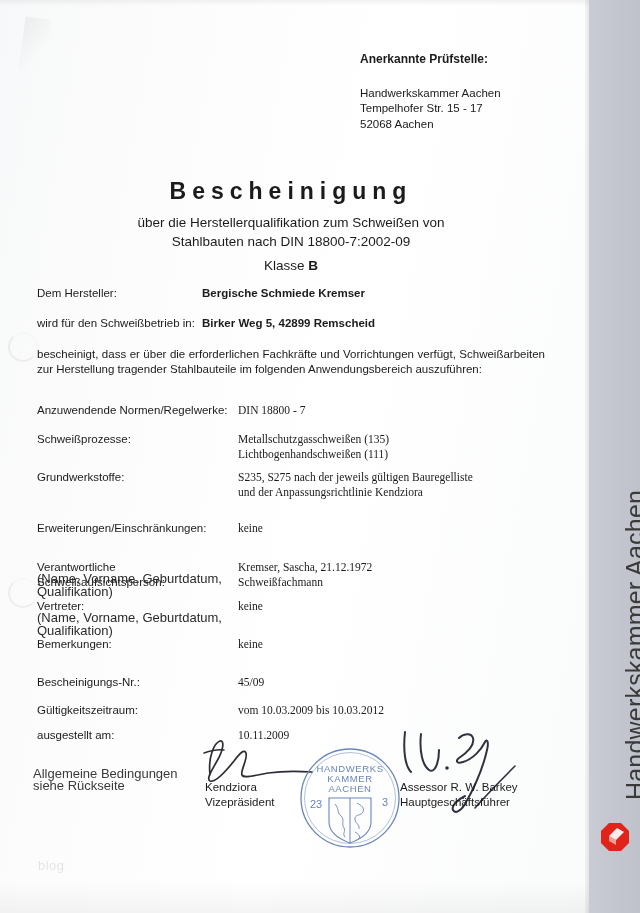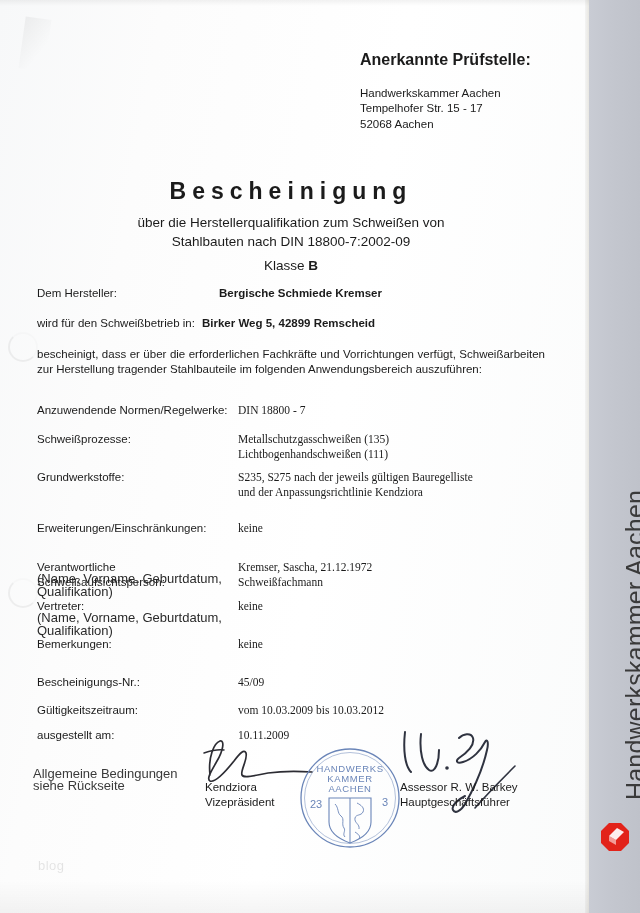--- a/index.html
+++ b/index.html
@@ -86,21 +86,21 @@
     width: 30px; height: 30px;
   }
 
   
   .hdr {
     position: absolute;
     left: 360px; top: 52px;
     font-size: 11.5px;
     line-height: 15.5px;
   }
-  .hdr .t { font-weight: bold; font-size: 16px; margin-bottom: 18px; }
+  .hdr .t { font-weight: bold; font-size: 12px; margin-bottom: 18px; }
   .hdr .l { white-space: nowrap; }
 
   
   .title-wrap {
     position: absolute;
     left: 37px; top: 178px;
     width: 508px;
     text-align: center;
   }
   .title-main {
@@ -122,21 +122,21 @@
   
   .mfr-row {
     position: absolute;
     font-size: 11.5px;
     white-space: nowrap;
   }
   .mfr-row .lbl { display: inline-block; }
   .mfr-row .val { font-weight: bold; }
 
   #mfr1 { left: 37px; top: 287px; }
-  #mfr1 .lbl { width: 182px; }
+  #mfr1 .lbl { width: 165px; }
   #mfr2 { left: 37px; top: 317px; }
   #mfr2 .lbl { width: 165px; }
 
   .intro {
     position: absolute;
     left: 37px; top: 347px;
     width: 508px;
     font-size: 11.5px;
     line-height: 15px;
     text-align: justify;

